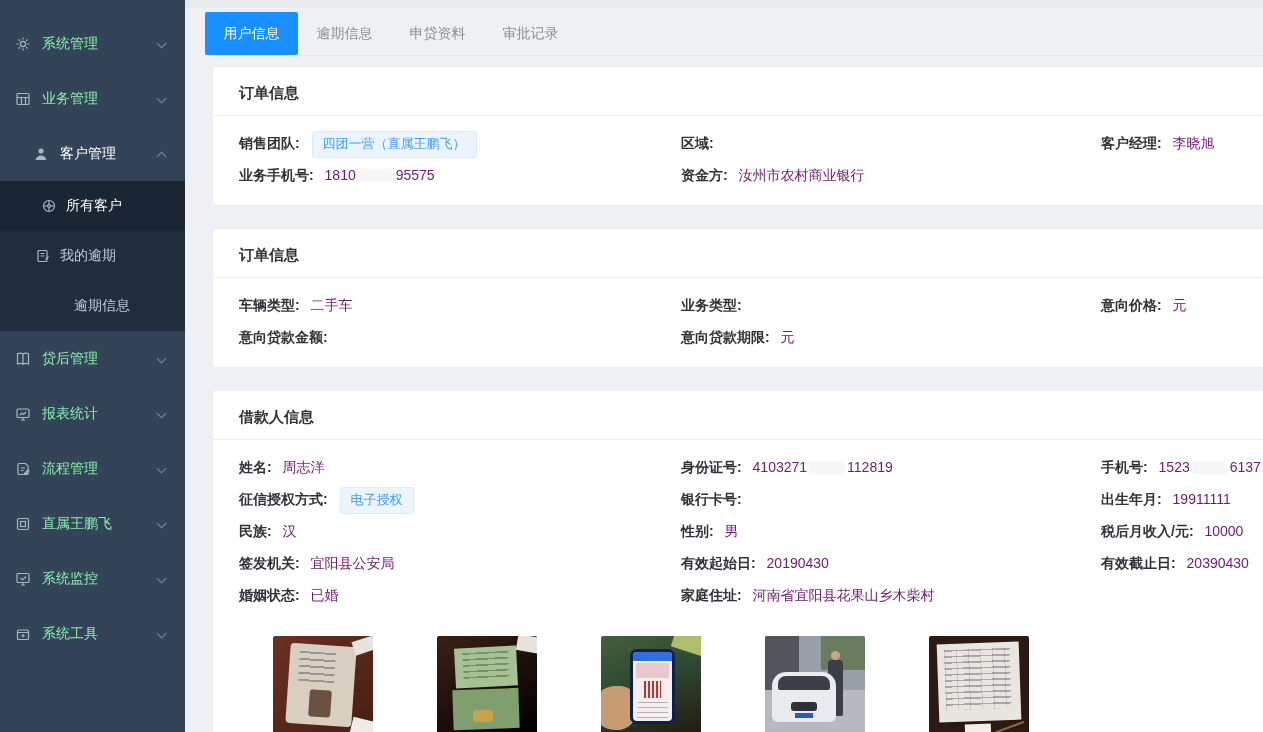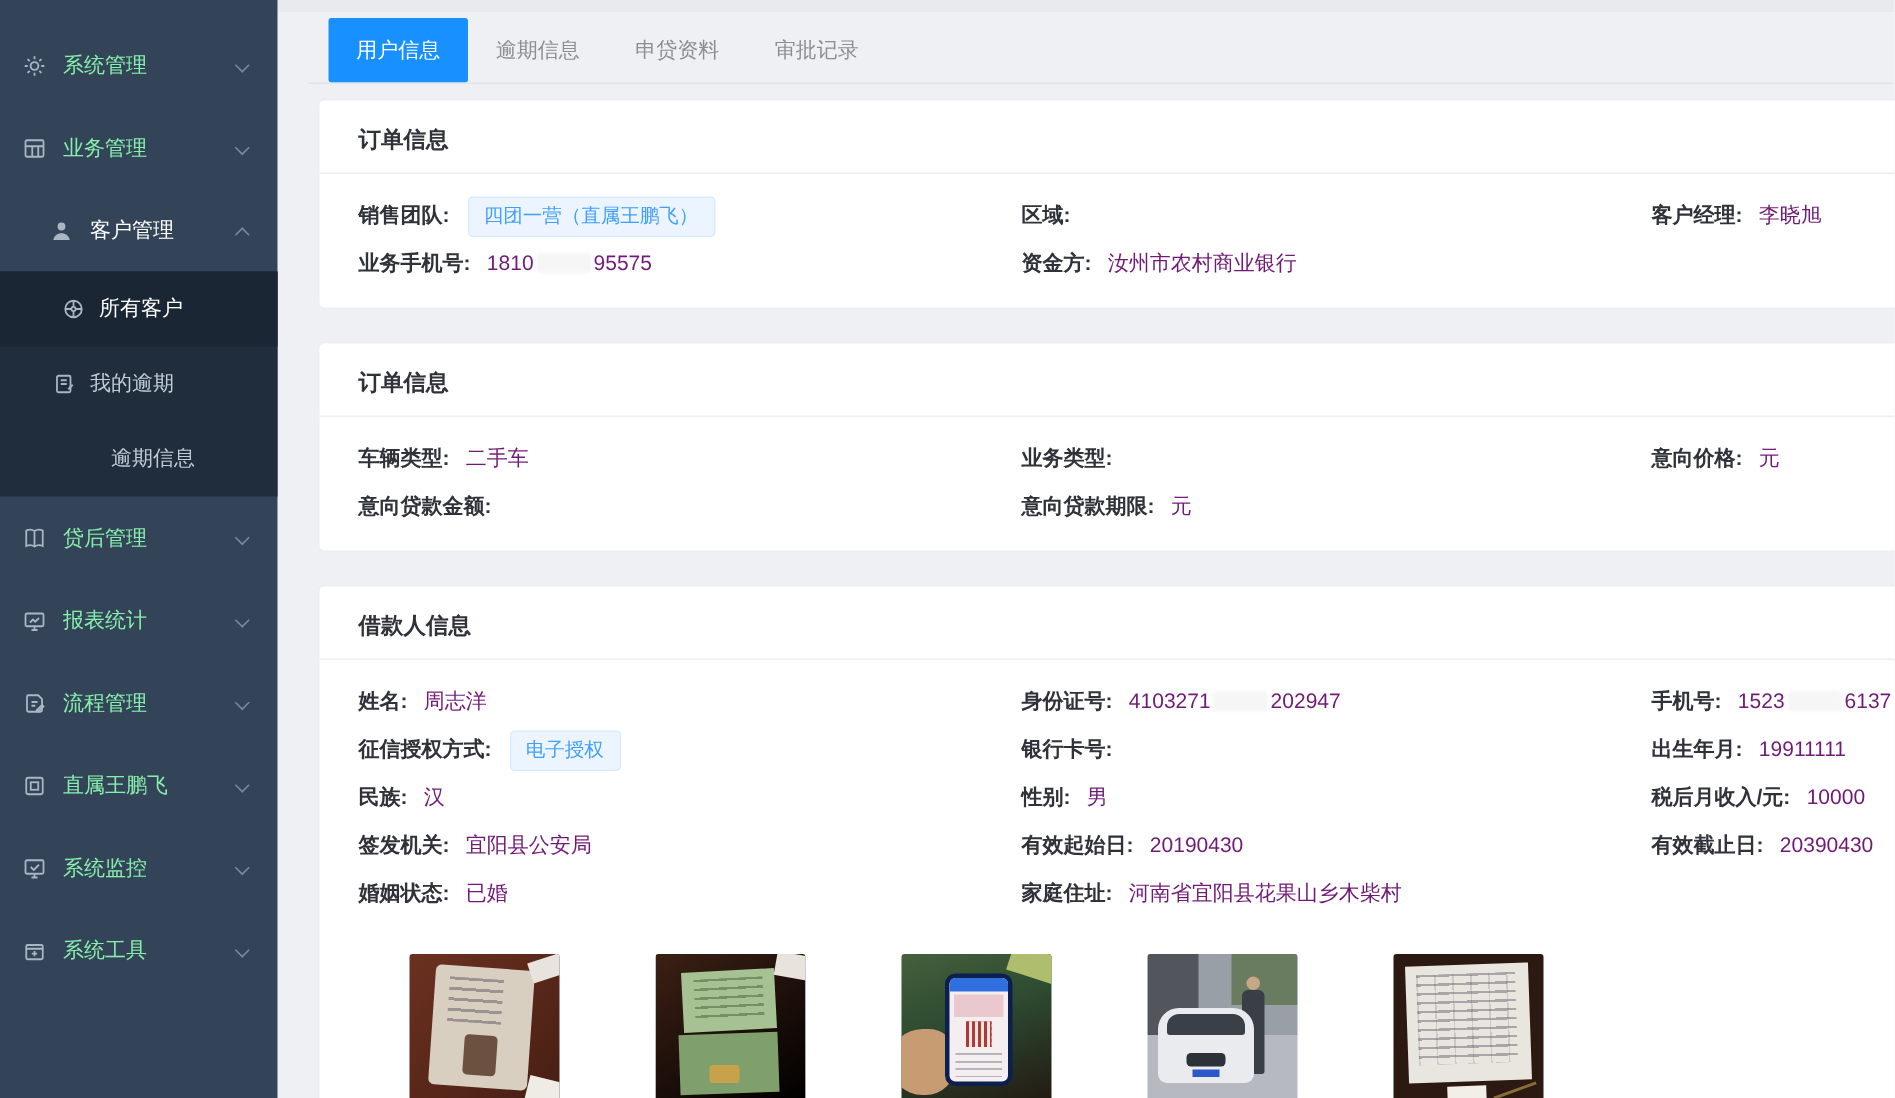--- a/index.html
+++ b/index.html
@@ -23,21 +23,21 @@
   .sub-item.no-icon { padding-left:58px; }
 
   
   .main { position:absolute; left:185px; top:0; width:1078px; height:732px; background:#eef0f4; }
   .top-strip { position:absolute; left:0; top:0; width:100%; height:8px; background:#e8eaee; }
 
   
   .tabbar { position:absolute; left:20px; top:12px; right:0; height:43px; display:flex; }
   .tabbar-border { position:absolute; left:20px; top:55px; right:0; height:1px; background:#e1e4e9; }
   .tab { width:93px; height:43px; display:flex; align-items:center; justify-content:center; color:#8a8f96; cursor:pointer; }
-  .tab.active { background:#1890ff; color:#ffffff; border-radius:2px;margin-left:14px; }
+  .tab.active { background:#1890ff; color:#ffffff; border-radius:2px; }
 
   
   .card { position:absolute; left:27px; width:1330px; background:#ffffff; border:1px solid #ebeef5; border-radius:4px; }
   .card-1 { top:66px;  height:140px; }
   .card-2 { top:228px; height:140px; }
   .card-3 { top:390px; height:420px; }
   .card-title { font-weight:bold; color:#2f3238; font-size:15px; padding:17px 26px 12px 26px; }
   .card-divider { height:1px; background:#ebeef5; margin:0; }
   .rows { padding:12px 26px 0 26px; }
   .frow { display:grid; grid-template-columns:442px 420px auto; align-items:center; height:32px; }
@@ -307,21 +307,21 @@
     <div class="card-title">借款人信息</div>
     <div class="card-divider"></div>
     <div class="rows">
       <div class="frow">
         <div>
           <span class="flabel">姓名:</span>
           <span class="fvalue">周志洋</span>
         </div>
         <div>
           <span class="flabel">身份证号:</span>
-          <span class="fvalue"><span>4103271</span><span class="mask"></span><span>202947</span></span>
+          <span class="fvalue"><span>4103271</span><span class="mask"></span><span>112819</span></span>
         </div>
         <div>
           <span class="flabel">手机号:</span>
           <span class="fvalue"><span>1523</span><span class="mask"></span><span>6137</span></span>
         </div>
       </div>
       <div class="frow">
         <div>
           <span class="flabel">征信授权方式:</span>
           <span class="tagchip">电子授权</span>

